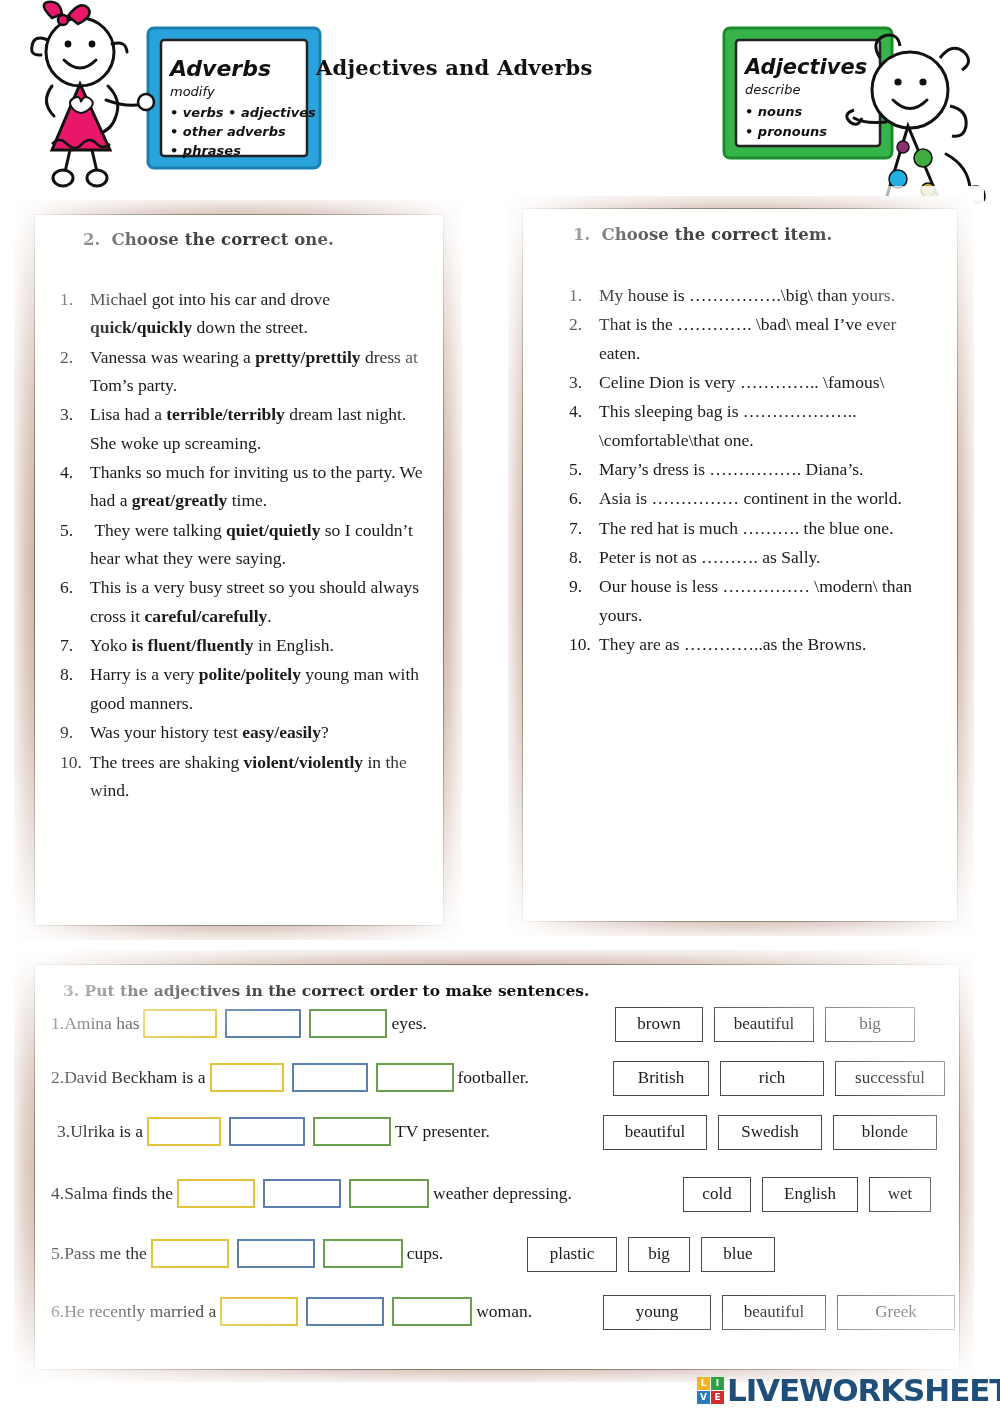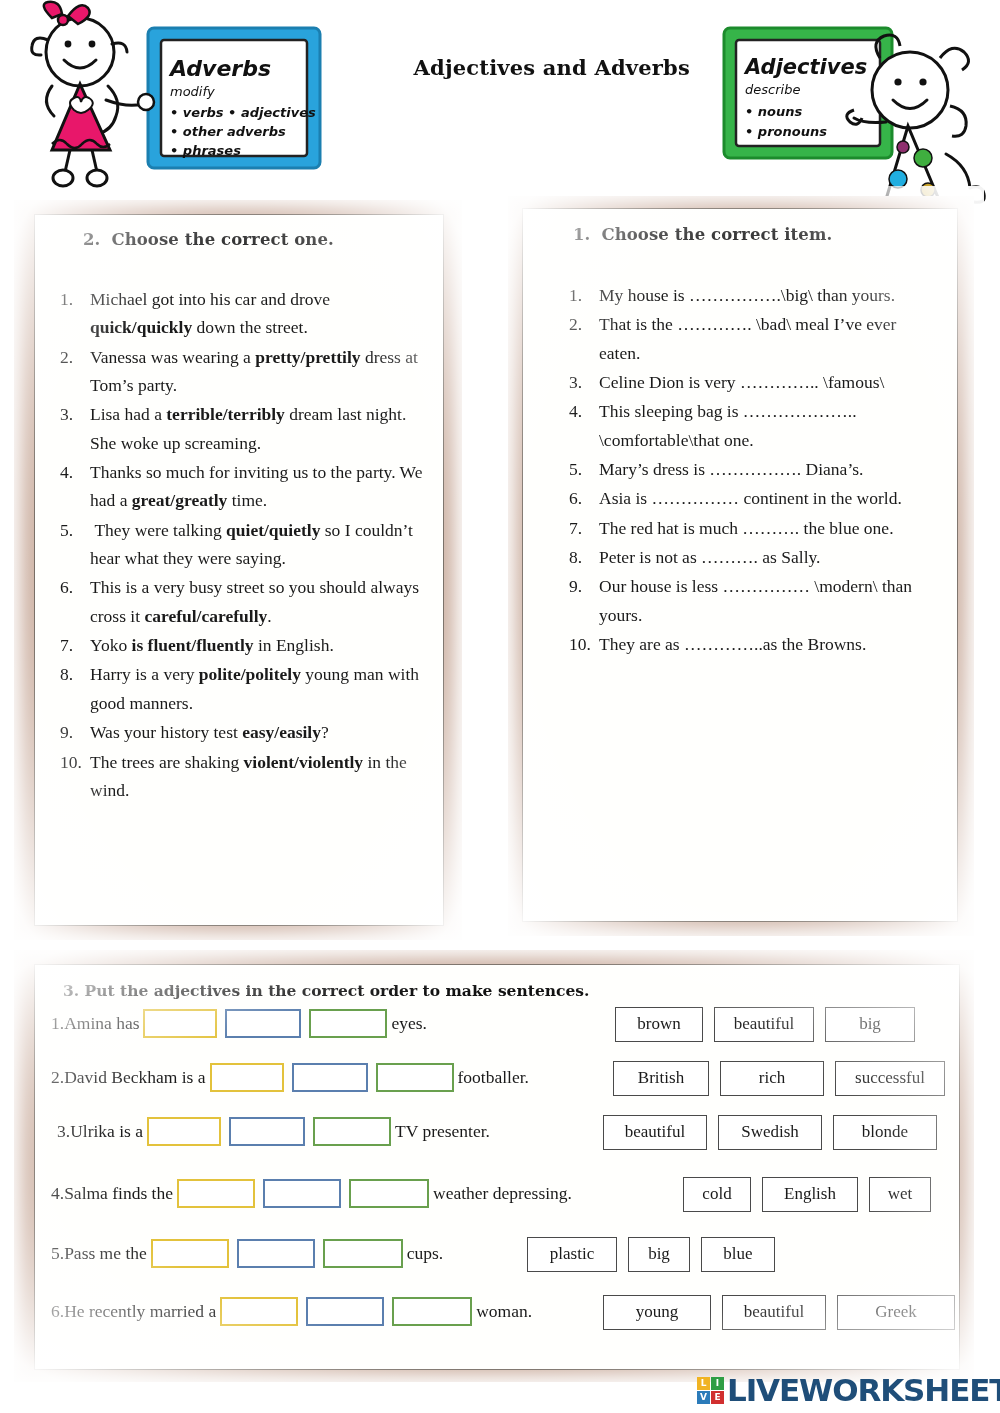--- a/index.html
+++ b/index.html
@@ -8,22 +8,22 @@
     background:#ffffff;
     font-family:"Liberation Serif", serif;
     position:relative;
     overflow:hidden;
   }
   .page{position:absolute;inset:0;}
 
   
   .header{position:absolute;left:0;top:0;width:1000px;height:205px;}
   .doc-title{
-    position:absolute;left:330px;top:55px;width:360px;
-    text-align:right;
+    position:absolute;left:316px;top:55px;width:360px;
+    text-align:left;
     font-family:"DejaVu Serif", serif;
     font-weight:bold;font-size:21px;letter-spacing:.2px;color:#111;
   }
 
   
   .illus{position:absolute;}
   .illus svg{display:block;}
 
   
   .panel{

